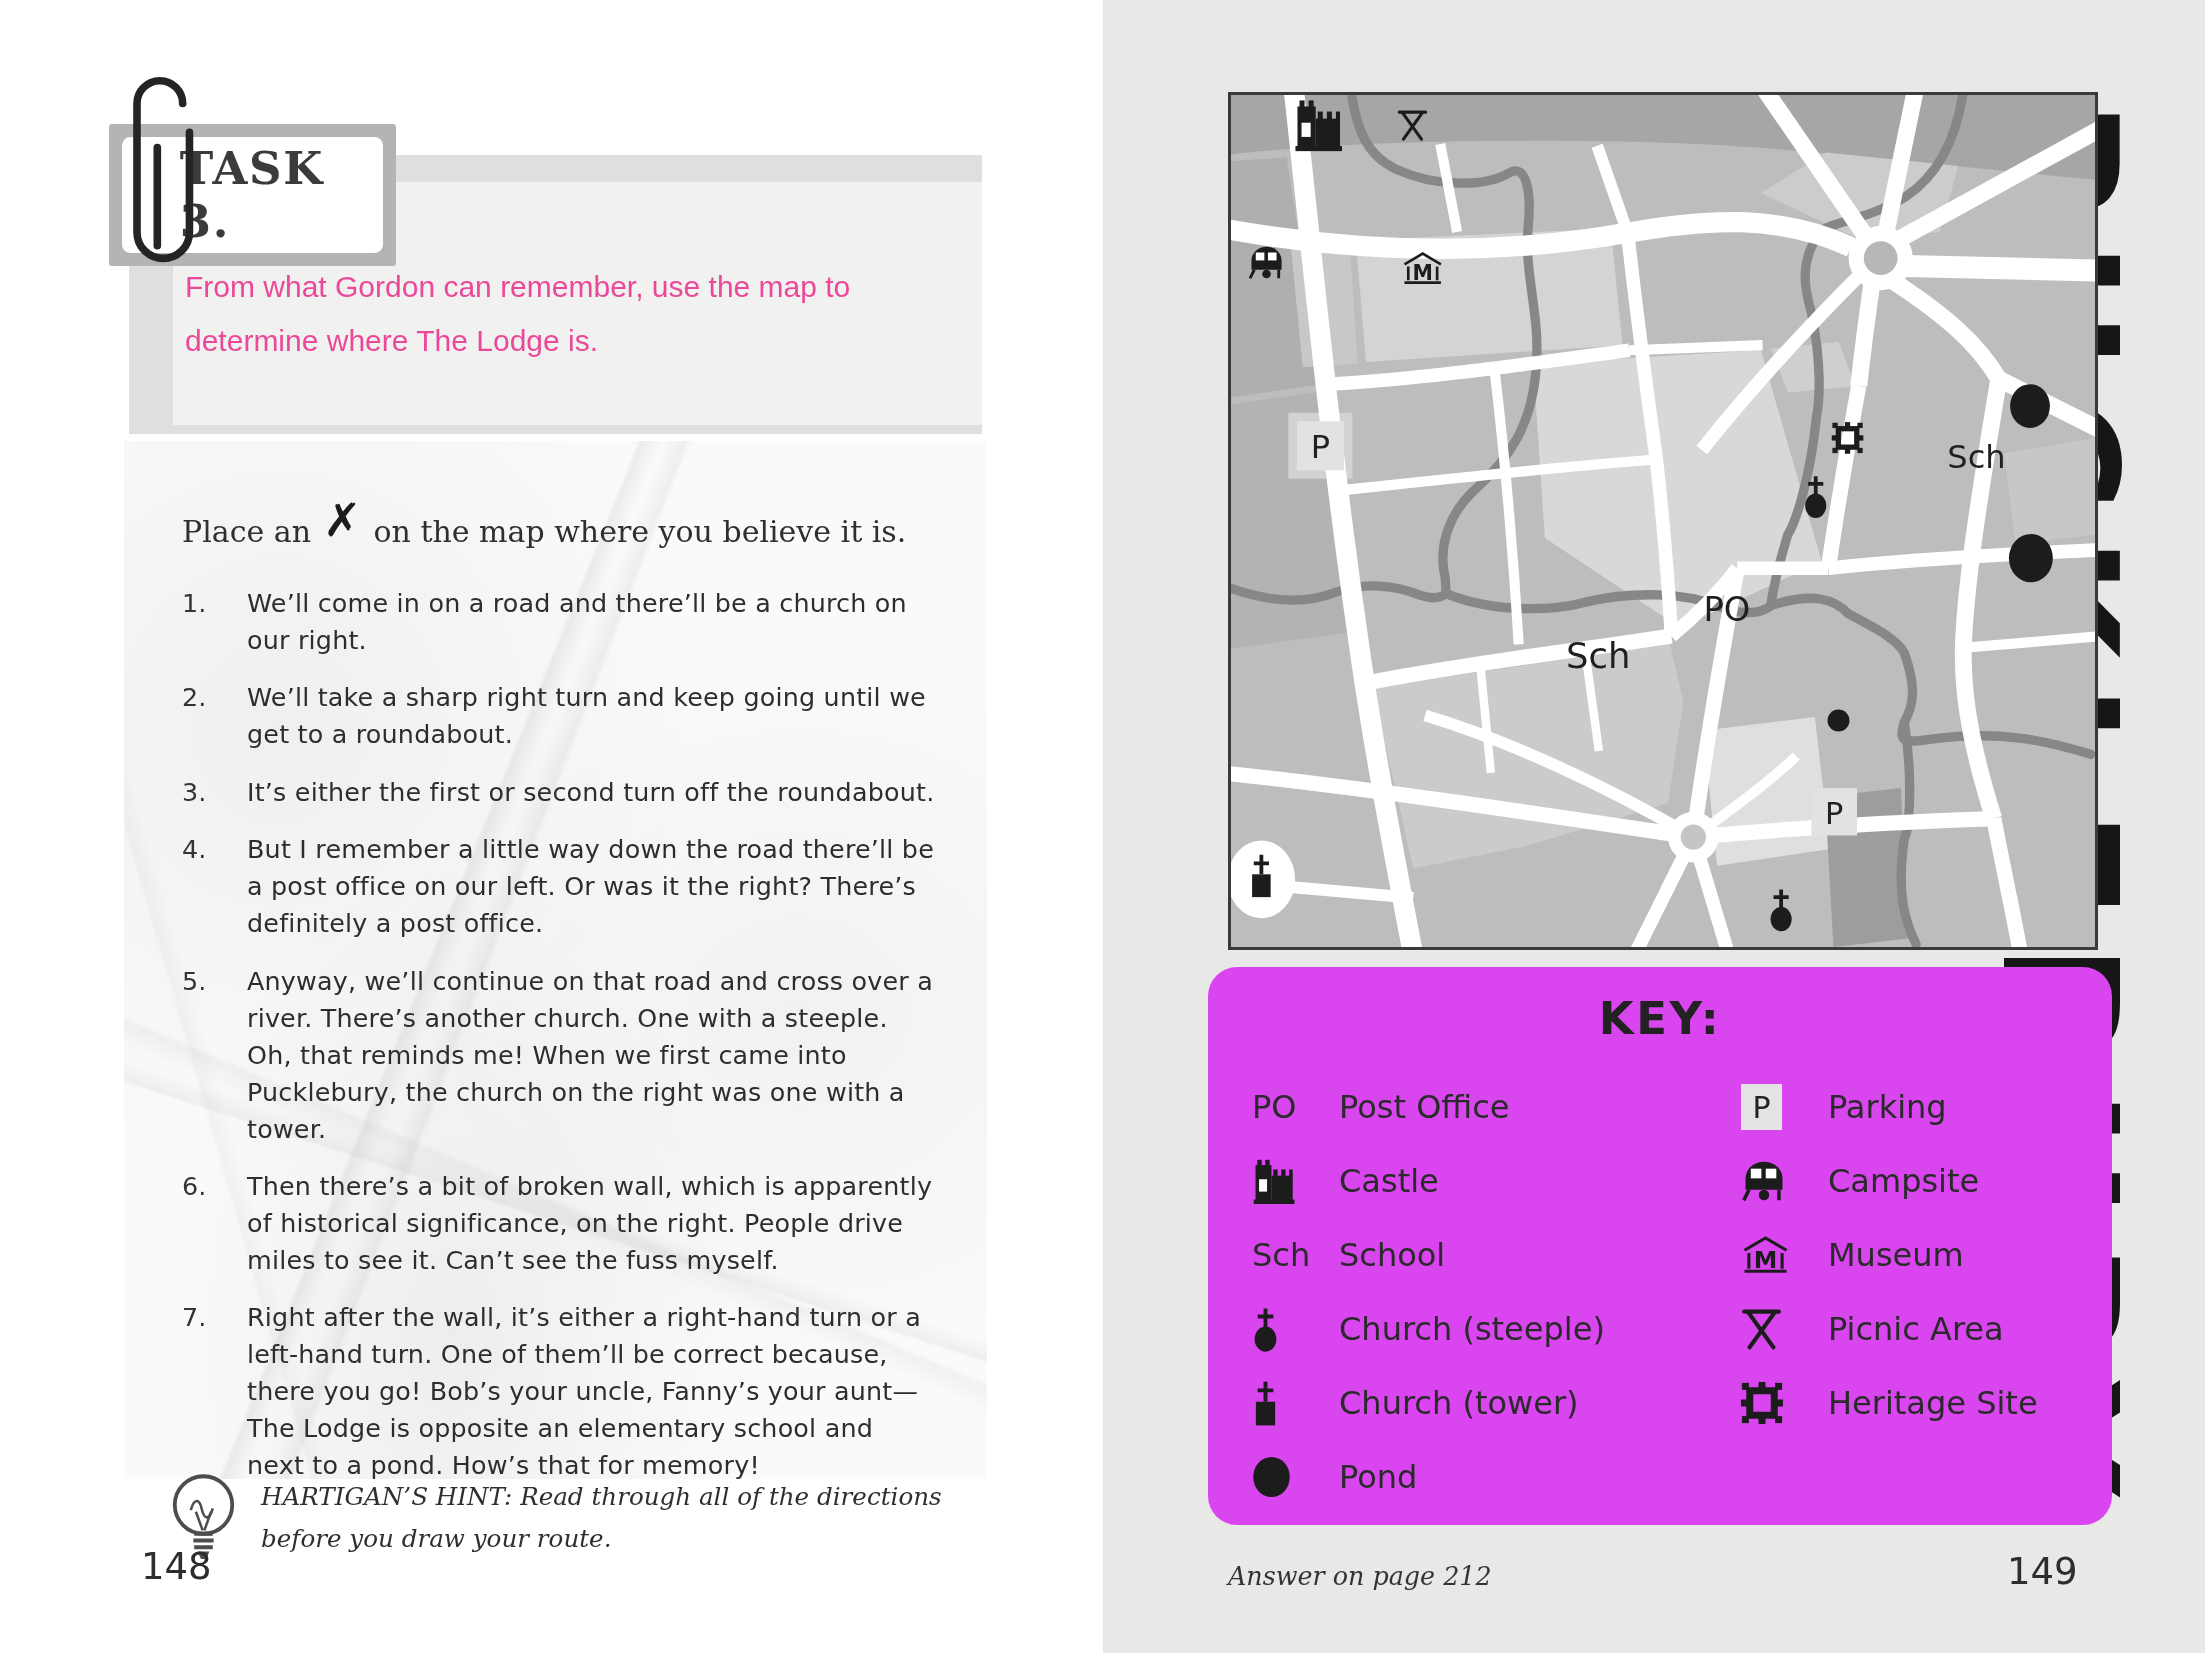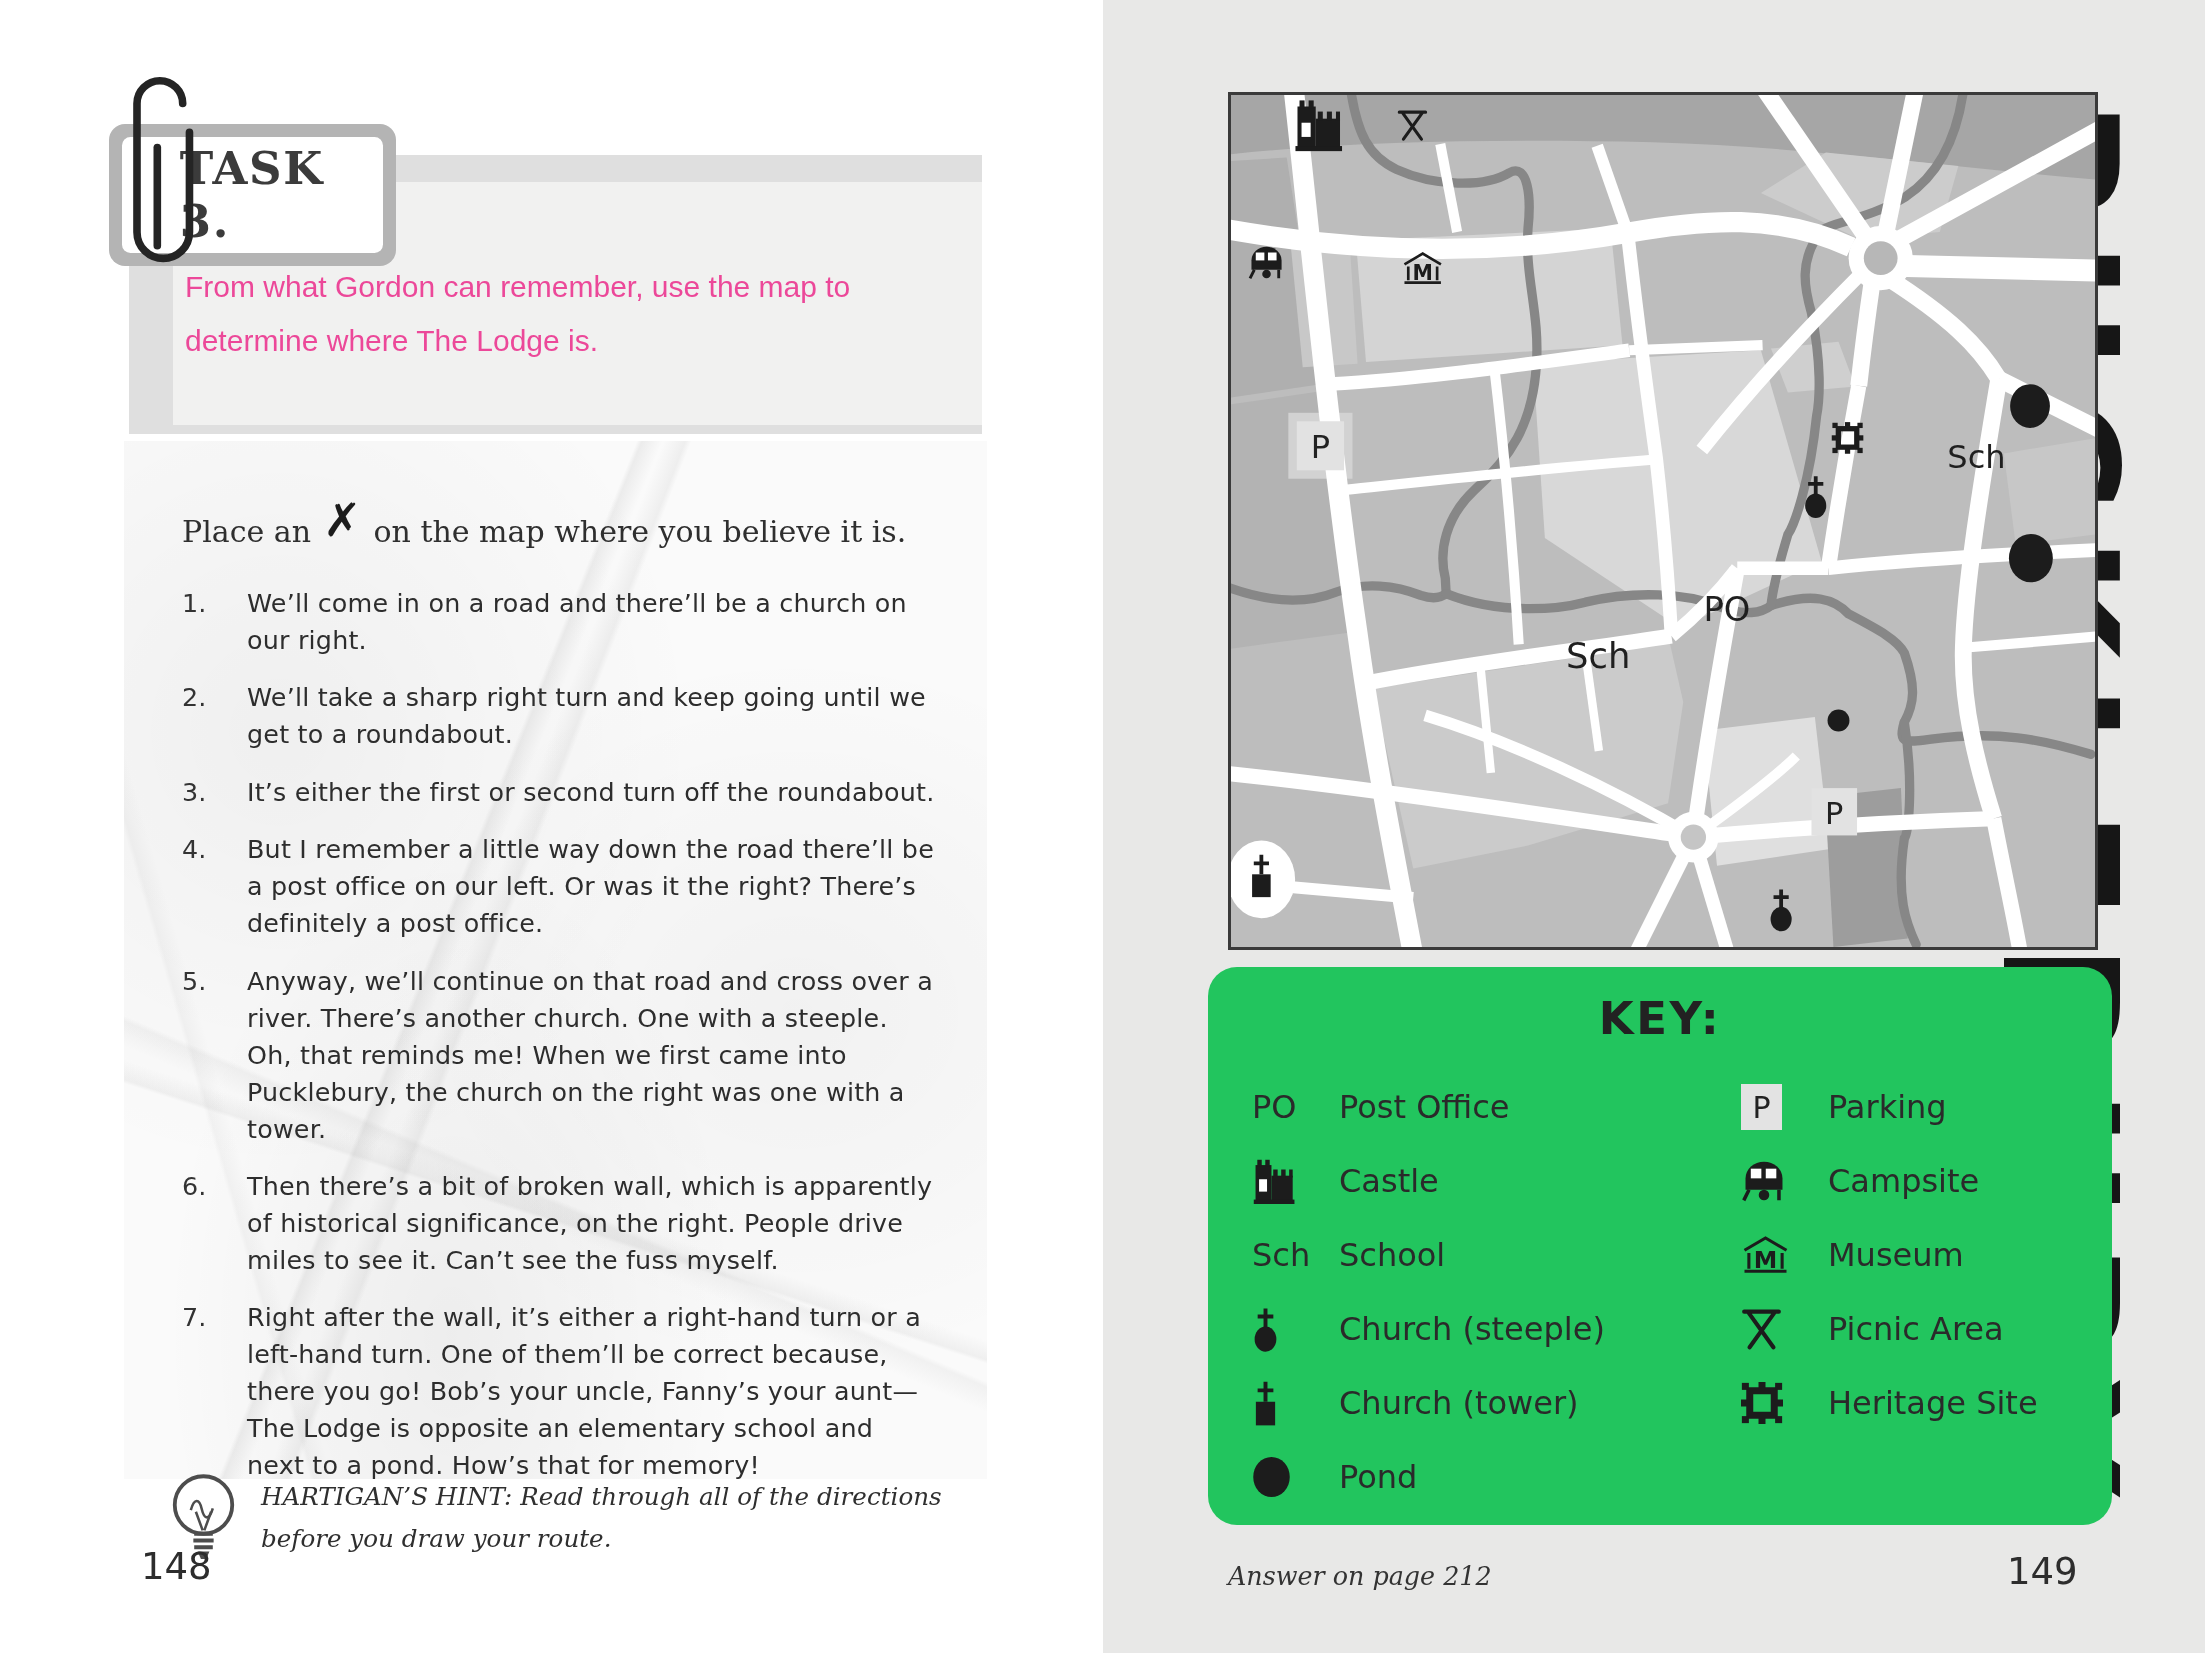--- a/index.html
+++ b/index.html
@@ -21,21 +21,21 @@
     font-size:158px;letter-spacing:25.4px;color:#161616;white-space:nowrap;
   }
 
   
   .intro-shadow{left:129px;top:155px;width:853px;height:279px;background:#dfdfdf;}
   .intro-panel{left:173px;top:182px;width:809px;height:243px;background:#f1f1f0;}
   .intro-text{
     left:185px;top:260px;width:696px;
     font-family:Liberation Sans, sans-serif;font-size:30px;line-height:54px;color:#ec4899;
   }
-  .task-frame{left:109px;top:124px;width:287px;height:142px;background:#b4b4b4;border-radius:16px;}
+  .task-frame{left:109px;top:124px;width:287px;height:142px;background:#b4b4b4;border-radius:3px;}
   .task-inner{position:absolute;left:12.7px;top:12.7px;right:12.7px;bottom:12.7px;background:#fff;border-radius:8.5px;
     display:flex;align-items:center;}
   .task-title{
     padding-left:58px;font-family:"DejaVu Serif",serif;font-weight:700;
     font-size:45px;letter-spacing:1.7px;color:#3b3b3b;
   }
   .paperclip{left:115px;top:76px;}
 
   
   .paper{
@@ -75,21 +75,21 @@
   .pagenum-right{left:2007px;top:1550px;}
 
   
   .map-wrap{
     left:1228px;top:92px;width:870px;height:858px;
     border:3.4px solid #3a3a3a;background:#bdbdbd;box-sizing:border-box;
   }
   .map-wrap svg{display:block;width:100%;height:100%;}
 
   
-  .key-panel{left:1208px;top:967px;width:904px;height:558px;background:#22c55e;border-radius:29px;}
+  .key-panel{left:1208px;top:967px;width:904px;height:558px;background:#d946ef;border-radius:29px;}
   .key-title{
     position:absolute;left:0;right:0;top:25.4px;text-align:center;
     font-weight:700;font-size:45px;letter-spacing:2.5px;color:#222;
   }
   .key-col{position:absolute;top:103px;}
   .key-col-left{left:44px;}
   .key-col-right{left:533px;}
   .key-row{display:flex;align-items:center;height:74px;}
   .key-sym{flex:none;width:87px;display:flex;align-items:center;color:#2a2a2a;font-size:32px;}
   .key-label{font-size:32px;color:#2a2a2a;white-space:nowrap;}

